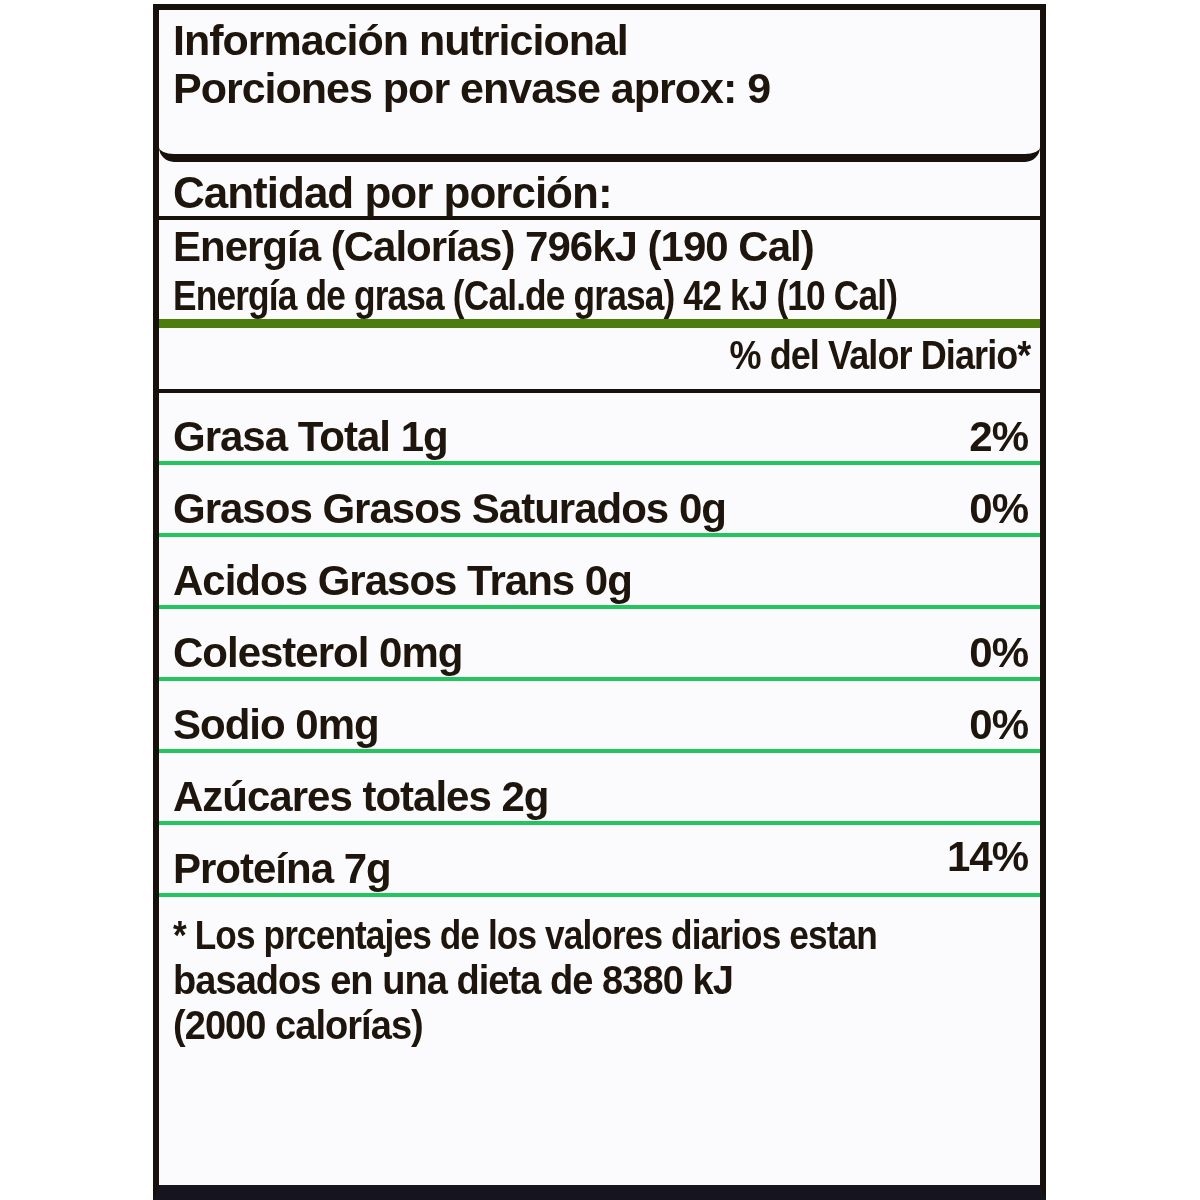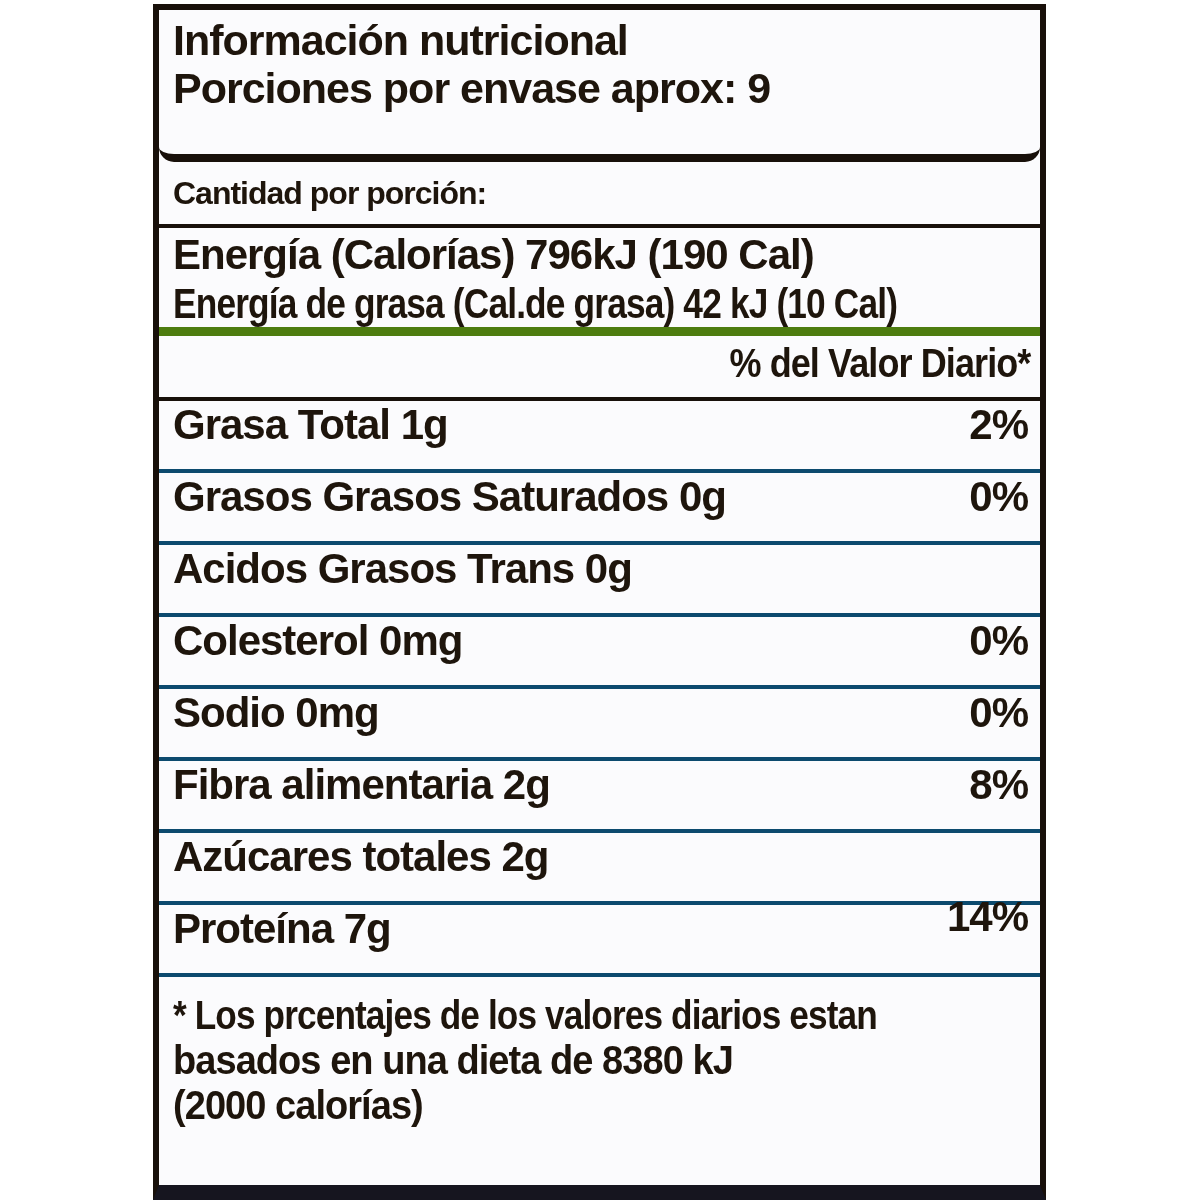--- a/index.html
+++ b/index.html
@@ -52,46 +52,46 @@
 
   .sec-header {
     height: 152px;
     border-bottom: 8px solid #18100a;
     padding-top: 6px;
     font-size: 43px;
     line-height: 48px;
     border-radius: 15px;
   }
   .sec-amount {
-    height: 66px;
+    height: 58px;
     border-bottom: 4px solid #18100a;
-    font-size: 32px;
+    font-size: 44px;
     line-height: 62px;
   }
   .sec-energy {
     height: 108px;
     border-bottom: 9px solid #4d7c0f;
     padding-top: 2px;
     font-size: 42px;
     line-height: 49px;
   }
   .sec-dv {
     height: 65px;
     border-bottom: 4px solid #18100a;
     text-align: right;
     font-size: 40px;
     line-height: 54px;
   }
   .nutrient-row {
     box-sizing: border-box;
     height: 72px;
-    border-bottom: 4px solid #0c4a6e;
+    border-bottom: 4px solid #22c55e;
     display: flex;
     justify-content: space-between;
-    align-items: flex-start;
+    align-items: flex-end;
     padding: 0 12px 0 14px;
     font-size: 42px;
   }
   .nutrient-row .dv-raised { position: relative; top: -12px; }
   .sec-footnote {
     flex: 1;
     padding-top: 16px;
     font-size: 40px;
     line-height: 45px;
   }
@@ -134,24 +134,20 @@
     </div>
     <div class="nutrient-row">
       <span class="t">Colesterol 0mg</span>
       <span class="t r">0%</span>
     </div>
     <div class="nutrient-row">
       <span class="t">Sodio 0mg</span>
       <span class="t r">0%</span>
     </div>
     <div class="nutrient-row">
-      <span class="t">Fibra alimentaria 2g</span>
-      <span class="t r">8%</span>
-    </div>
-    <div class="nutrient-row">
       <span class="t">Azúcares totales 2g</span>
       <span class="t r"></span>
     </div>
     <div class="nutrient-row">
       <span class="t">Proteína 7g</span>
       <span class="t r dv-raised">14%</span>
     </div>
 
     <div class="sec sec-footnote">
       <div><span class="t sx88">* Los prcentajes de los valores diarios estan</span></div>

